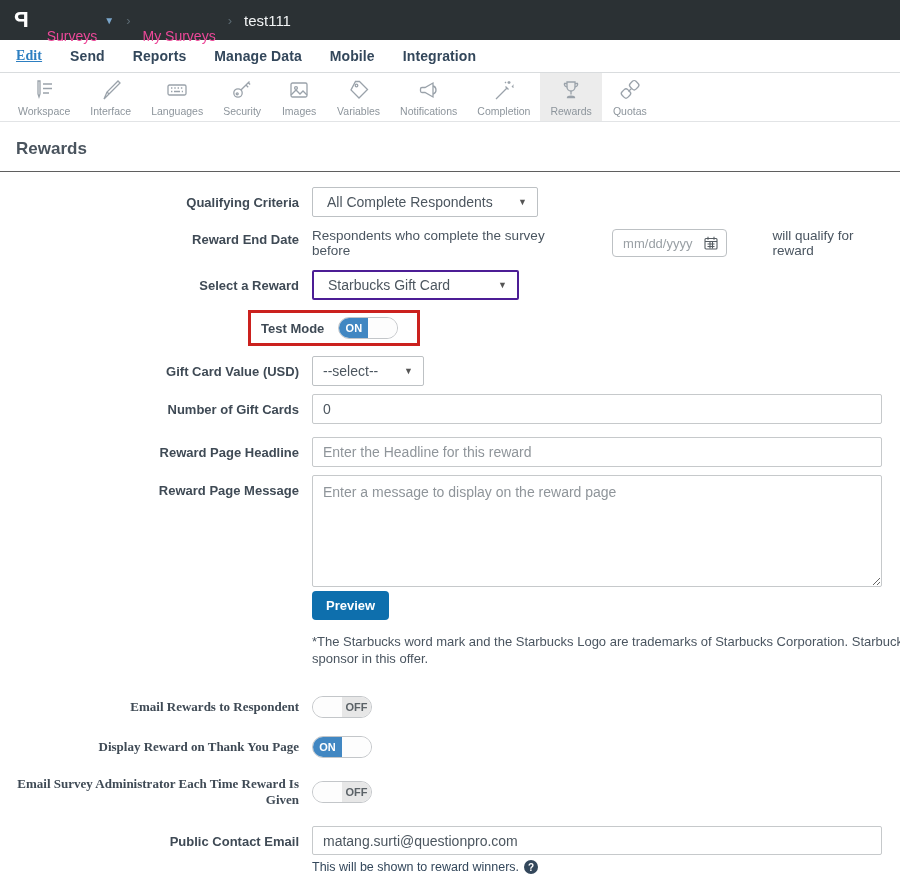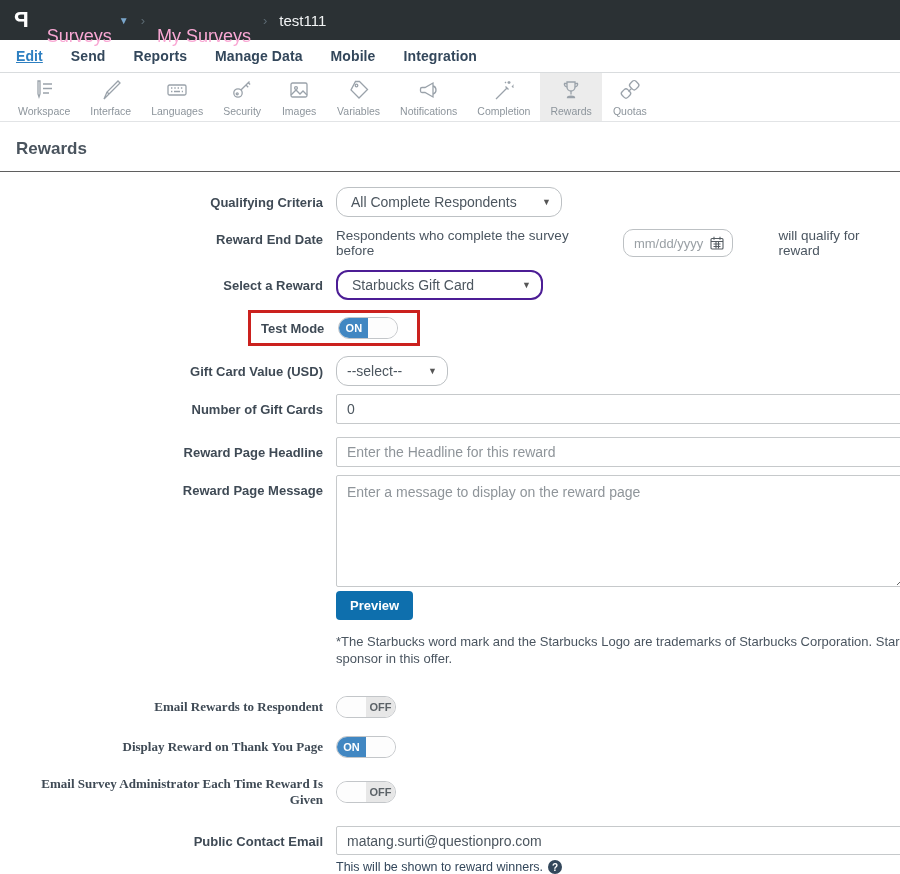--- a/index.html
+++ b/index.html
@@ -11,84 +11,84 @@
     overflow: hidden;
     position: relative;
     height: 874px;
   }
   
   .topbar {
     height: 40px; background: #2b3134;
     display: flex; align-items: center; padding: 0 14px;
   }
   .logo { color: #fff; font-size: 22px; font-weight: bold; margin-right: 18px; transform: scaleX(-1); display:inline-block; }
-  .crumb { font-size: 18px; color: #f9a8d4; text-decoration: none; cursor: pointer; margin-top: 32px; }
+  .crumb { font-size: 14px; color: #ec4899; text-decoration: none; cursor: pointer; margin-top: 32px; }
   .crumb-sep { color: #5c6a73; margin: 0 12px; font-size: 13px; }
   .crumb-caret { color: #7aa6cb; font-size: 10px; margin-left: 7px; }
   .crumb-current { color: #f2f4f5; font-size: 15px; }
   
   .tabnav {
     height: 33px; background: #fff; border-bottom: 1px solid #d9dcde;
     display: flex; align-items: center; padding: 0 16px;
   }
   .tab {
     font-size: 14px; font-weight: 700; color: #33475b;
     margin-right: 28px; cursor: pointer; letter-spacing: .1px;
   }
-  .tab.active { color: #2d7fc1; text-decoration: underline; }
+  .tab.active { color: #2d7fc1; text-decoration: underline; font-family: Liberation Serif, serif; }
   
   .icontoolbar {
     height: 49px; background: #fff; border-bottom: 1px solid #e2e4e6;
     display: flex; align-items: stretch; padding: 0 8px;
   }
   .tool {
     display: flex; flex-direction: column; align-items: center; justify-content: center;
     padding: 3px 10px 2px; cursor: pointer; min-width: 56px;
   }
   .tool.active { background: #ececec; }
   .tool svg { display:block; }
   .tool-label { font-size: 10.5px; color: #8d959c; margin-top: 3px; white-space: nowrap; }
   
   .pagetitle {
     font-size: 17px; font-weight: 700; color: #4a545e;
     padding: 17px 16px 12px;
   }
   .titlerule { border: none; border-top: 1px solid #5f5f5f; }
   
   .form { padding-top: 15px; }
-  .frow { display: flex; align-items: flex-start; margin-bottom: 8px; padding-left: 24px; }
+  .frow { display: flex; align-items: flex-start; margin-bottom: 8px; }
   .flabel {
     width: 312px; text-align: right; padding-right: 13px; padding-top: 8px;
     font-size: 13px; font-weight: 700; color: #3f4a55; flex: none; line-height: 1.25;
   }
   .fctrl { flex: 1; padding-right: 5px; display: flex; align-items: center; }
   
   .sel {
-    height: 30px; border: 1px solid #bdc1c4; border-radius: 12px; background: #fff;
+    height: 30px; border: 1px solid #bdc1c4; border-radius: 2px; background: #fff;
     display: inline-flex; align-items: center; justify-content: space-between;
     font-size: 14px; color: #4c565f; padding: 0 10px 0 14px; cursor: pointer;
   }
   .sel .caret { font-size: 9px; color: #555; margin-left: 12px; }
   .sel.hl { border: 2px solid #4c1d95; }
   
   .tinput {
     width: 570px; height: 30px; border: 1px solid #c6c9cb; border-radius: 2px;
     font-family: "Liberation Sans", sans-serif; font-size: 14px; color: #4c565f;
     padding: 0 10px;
   }
   .tinput::placeholder { color: #8f959a; opacity: 1; }
   .tarea {
     width: 570px; height: 112px; border: 1px solid #c6c9cb; border-radius: 2px;
     font-family: "Liberation Sans", sans-serif; font-size: 14px; color: #4c565f;
     padding: 8px 10px; resize: both;
   }
   .tarea::placeholder { color: #8f959a; opacity: 1; }
   
   .dateinput {
-    width: 118px; height: 28px; border: 1px solid #bdc1c4; border-radius: 10px;
+    width: 118px; height: 28px; border: 1px solid #bdc1c4; border-radius: 4px;
     display: inline-flex; align-items: center; justify-content: space-between;
     padding: 0 8px 0 10px; background: #fff; cursor: text;
   }
   .dateinput .ph { font-size: 13px; color: #9aa0a5; }
   .inline-note { font-size: 13.5px; color: #4a5560; }
   
   .toggle {
     width: 60px; height: 22px; border: 1px solid #c3c6c9; border-radius: 11px;
     display: inline-flex; overflow: hidden; cursor: pointer; flex: none;
     font-size: 11px; font-weight: 700; background: #fff;

